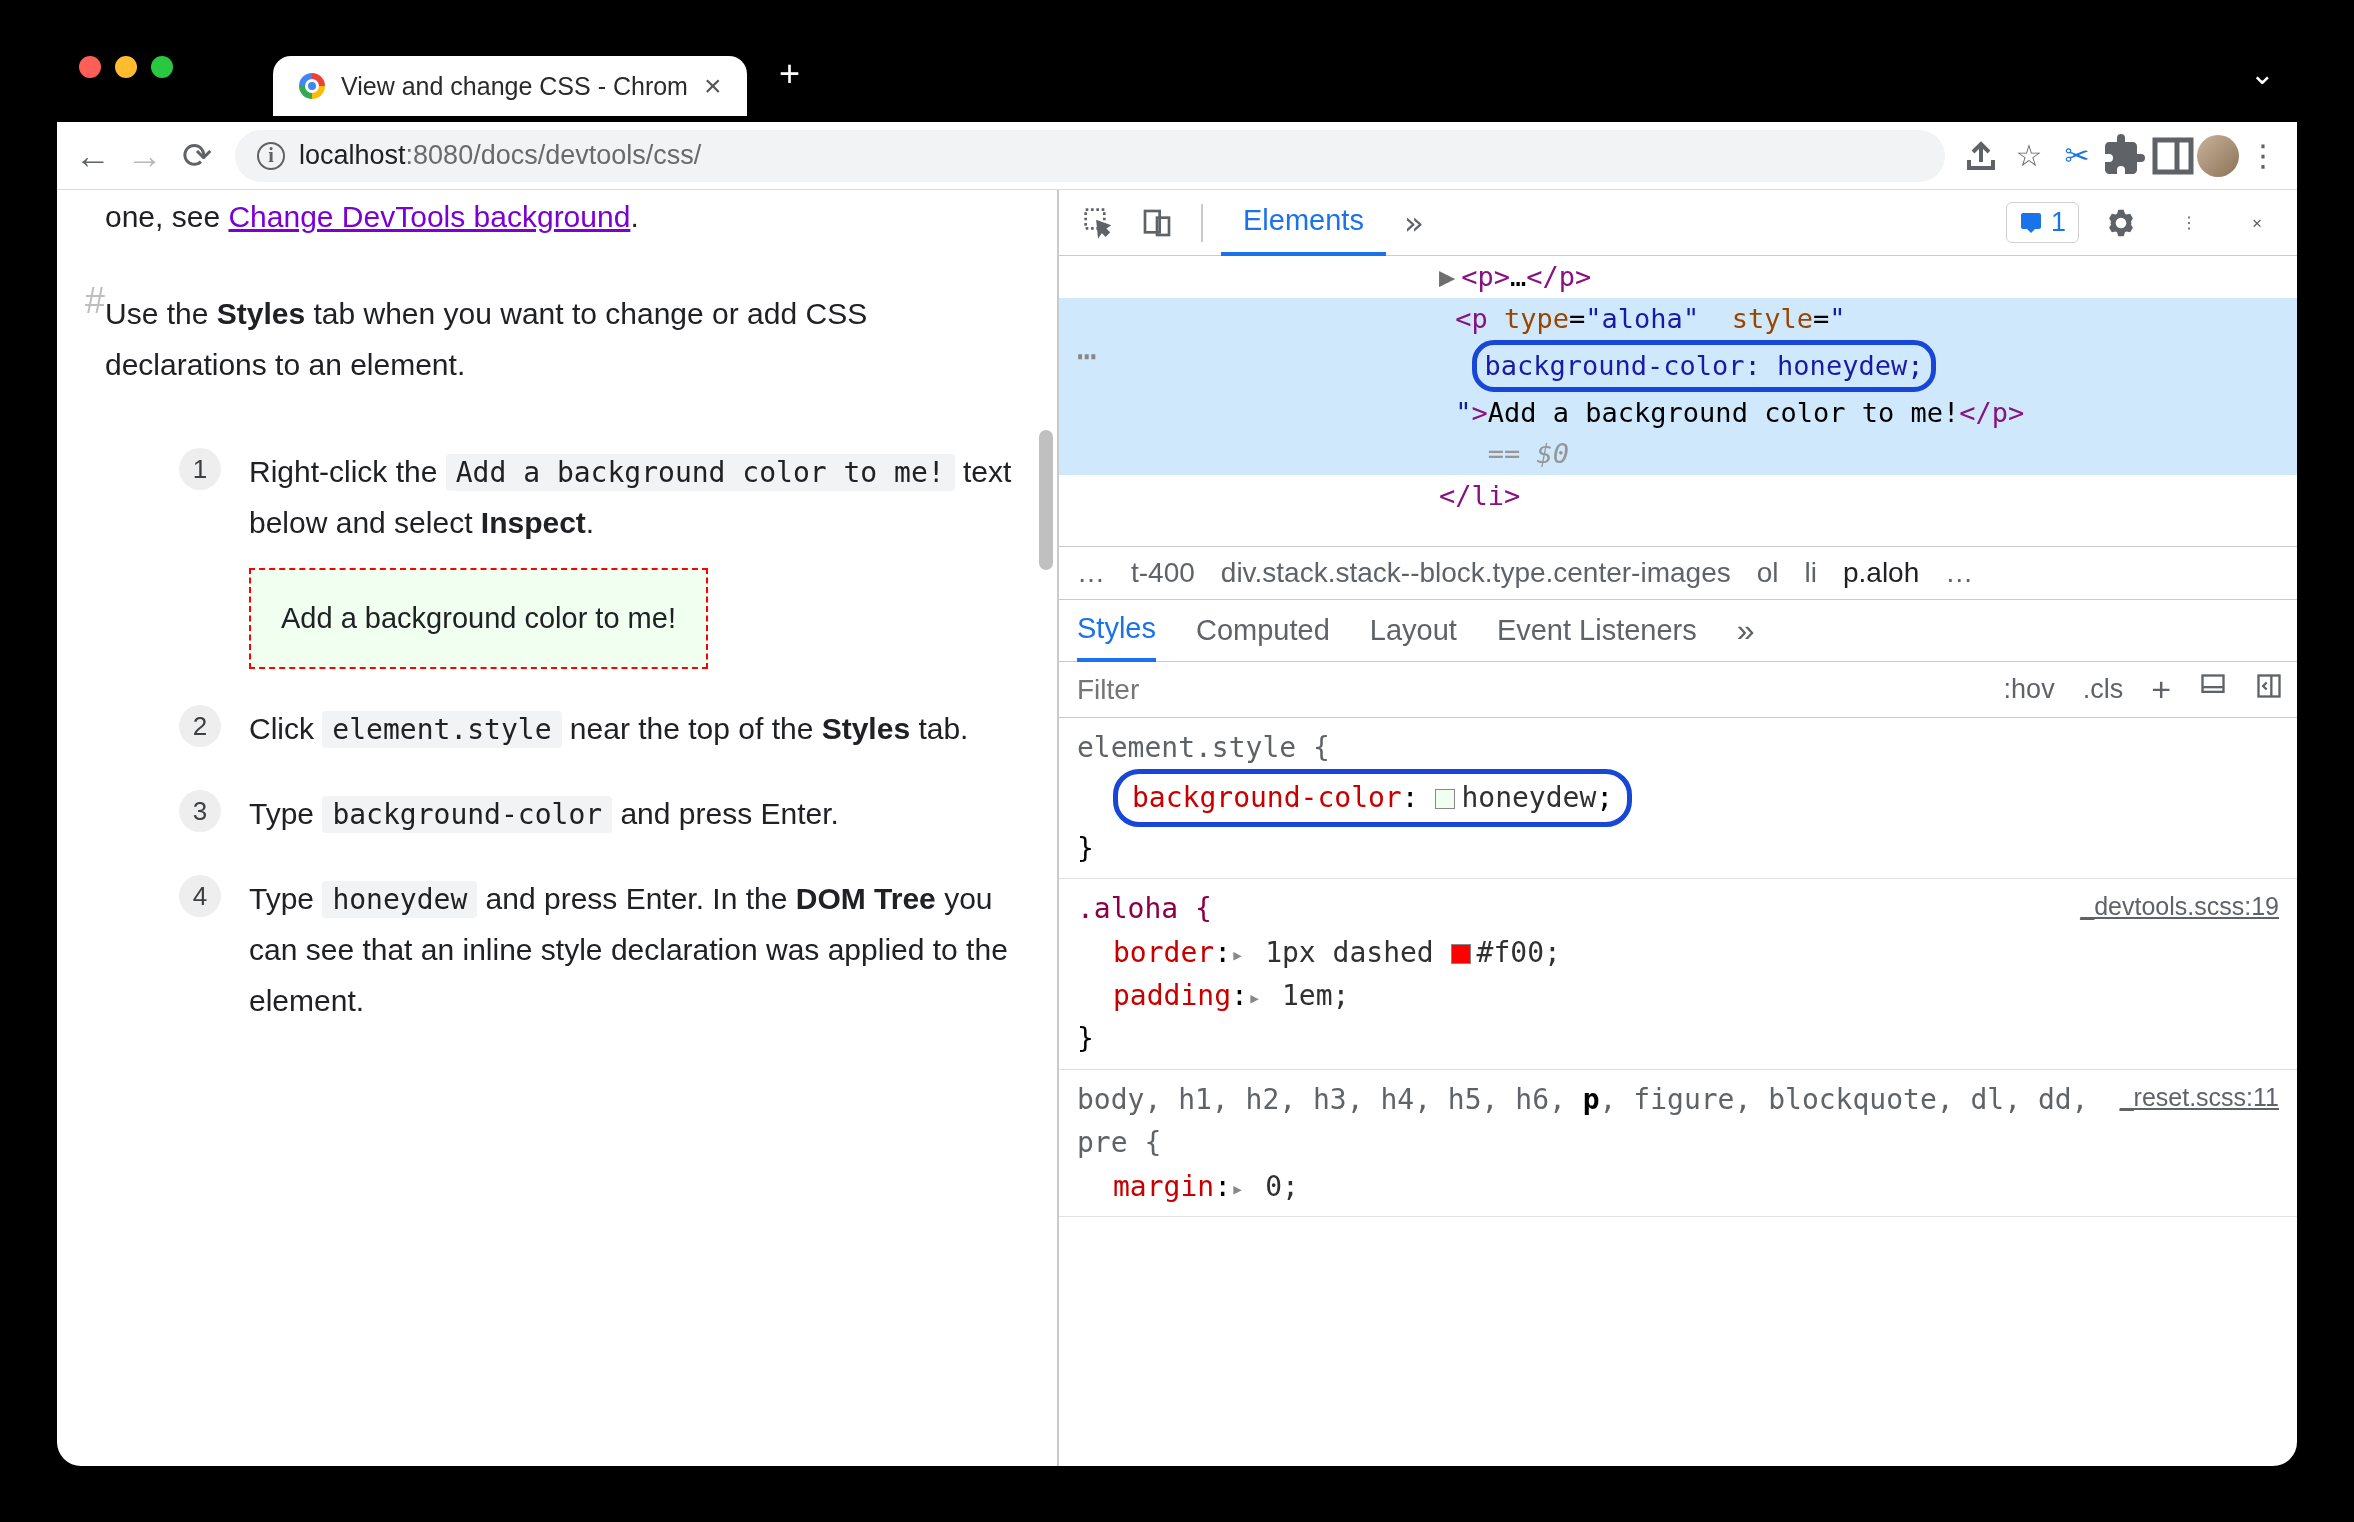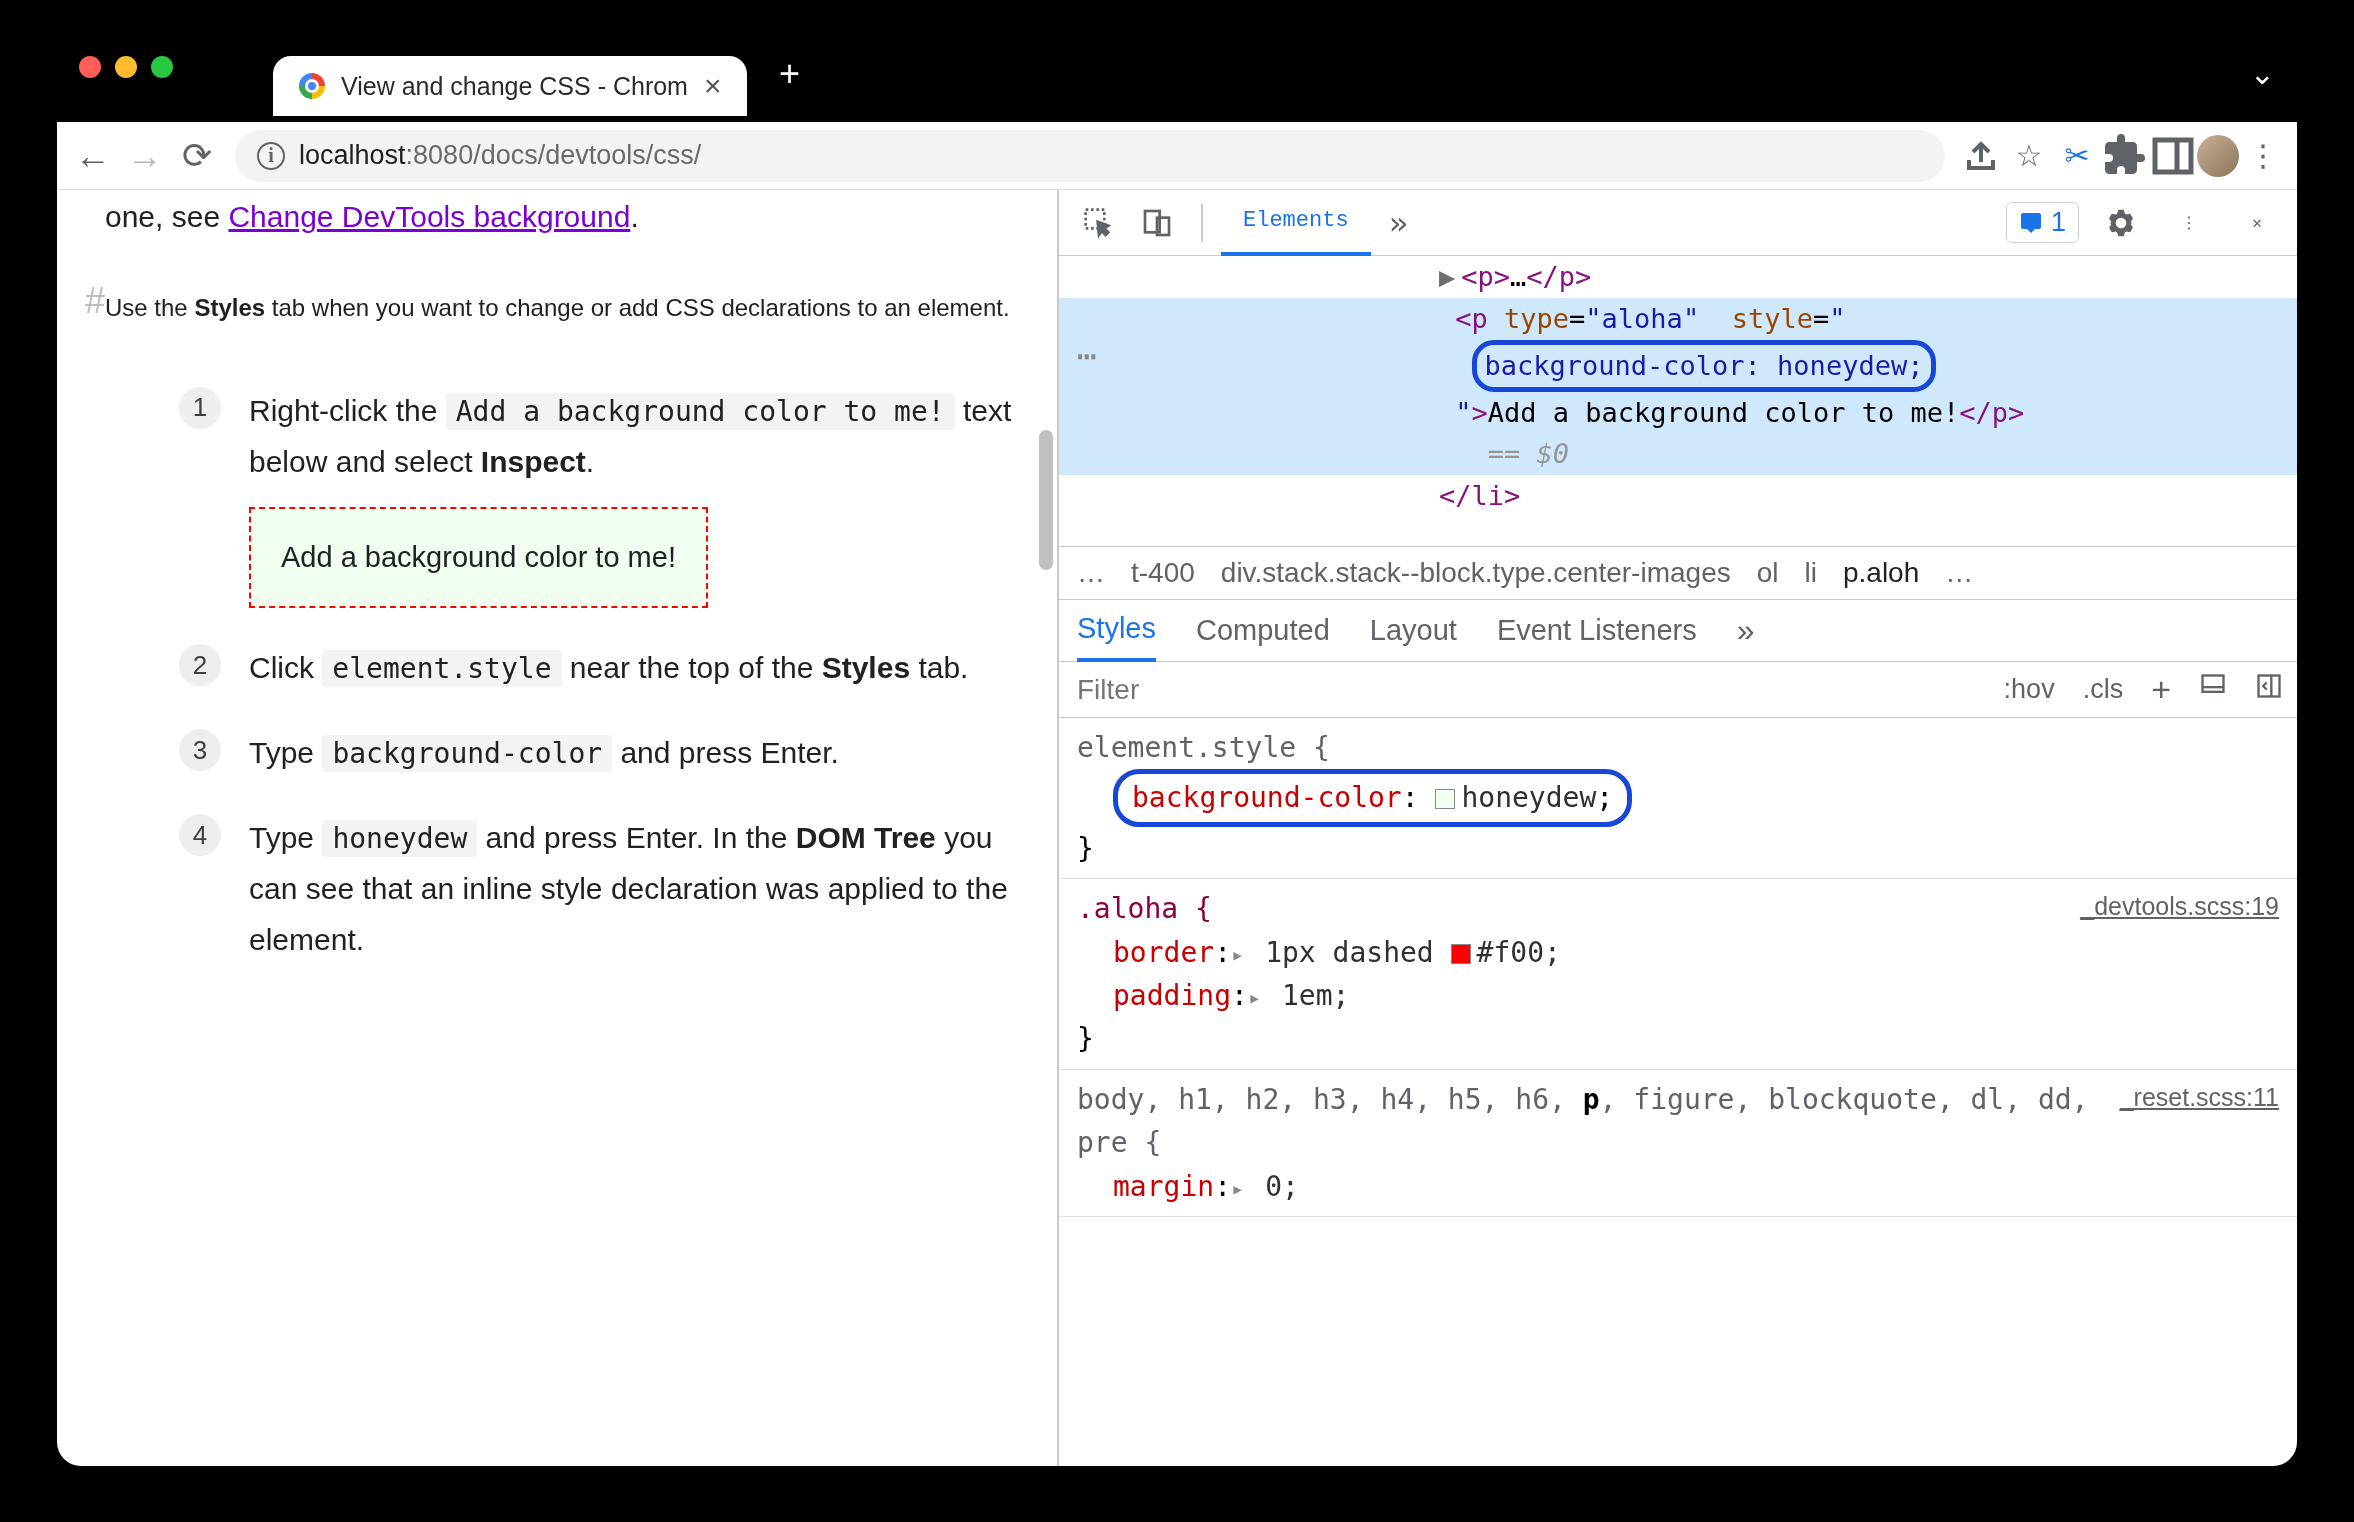--- a/index.html
+++ b/index.html
@@ -27,35 +27,35 @@
 .omni .path{color:#6a6a6a}
 .tbicon{width:48px;height:48px;display:flex;align-items:center;justify-content:center;color:#5f6368;font-size:30px}
 .tbicon.blue{color:#1a73e8}
 .avatar{width:42px;height:42px;border-radius:50%;background:linear-gradient(135deg,#c9b29b,#8b7355)}
 .content{height:1276px;display:flex;background:#fff}
 .page{width:1000px;padding:0 40px 0 48px;overflow:hidden;position:relative;color:#202124}
 .page .frag{font-size:30px;margin-top:10px}
 .page .link{color:#7a00d4;text-decoration:underline}
 .page h2{font-size:49px;font-weight:400;color:#202124;margin-top:36px;line-height:1.25}
 .hash{position:absolute;left:28px;color:#bdbdbd;font-size:36px;margin-top:46px}
-.intro{font-size:24px;margin-top:54px;line-height:1.7}
+.intro{font-size:30px;margin-top:54px;line-height:1.7}
 .intro b{font-weight:600}
 .ol{margin-top:56px;padding-left:74px}
 .li{display:flex;gap:28px;margin-bottom:34px}
 .num{width:42px;height:42px;border-radius:50%;background:#eee;display:flex;align-items:center;justify-content:center;font-size:26px;color:#3c4043;flex-shrink:0;margin-top:2px}
 .litext{font-size:30px;line-height:1.7;color:#202124}
 .code{background:#f1f3f4;padding:2px 10px;border-radius:4px;font-family:Menlo,monospace;font-size:28px}
 .demo{border:2px dashed #f00;background:#f0fff0;padding:24px 30px;margin-top:20px;font-size:29px;display:inline-block}
 
 .devtools{flex:1;display:flex;flex-direction:column;border-left:2px solid #cacaca;font-family:Menlo,Consolas,monospace}
 .dt-tabs{height:66px;border-bottom:1px solid #cacaca;display:flex;align-items:center;padding:0 14px;gap:6px}
 .dt-ico{width:52px;height:52px;display:flex;align-items:center;justify-content:center;color:#5f6368}
 .dt-ico svg{width:32px;height:32px}
 .dt-sep{width:2px;height:38px;background:#cacaca;margin:0 12px}
-.dt-tab{font-size:22px;color:#5f6368;padding:0 22px;font-family:Liberation Mono, monospace;height:66px;display:flex;align-items:center}
+.dt-tab{font-size:29px;color:#5f6368;padding:0 22px;font-family:Liberation Sans, sans-serif;height:66px;display:flex;align-items:center}
 .dt-tab.active{color:#1a73e8;border-bottom:4px solid #1a73e8;font-weight:400}
 .dt-more{font-size:32px;color:#5f6368;padding:0 12px}
 .dt-right{margin-left:auto;display:flex;align-items:center;gap:16px}
 .issues{display:flex;align-items:center;gap:8px;color:#1a73e8;border:1px solid #d0d0d0;border-radius:6px;padding:4px 12px;font-size:27px;font-family:-apple-system,sans-serif}
 .dom{flex:0 0 290px;overflow:hidden;position:relative;font-size:27px;line-height:1.55}
 .dom-line{white-space:pre;padding-left:380px}
 .sel{background:#cfe8fc}
 .tag{color:#881280}.attr{color:#994500}.val{color:#1a1aa6}.txt{color:#000}.ghost{color:#969696;font-style:italic}
 .caret{color:#6e6e6e;padding-right:6px}
 .ring{border:5px solid #1846d6;border-radius:22px;padding:0 8px;display:inline-block}

